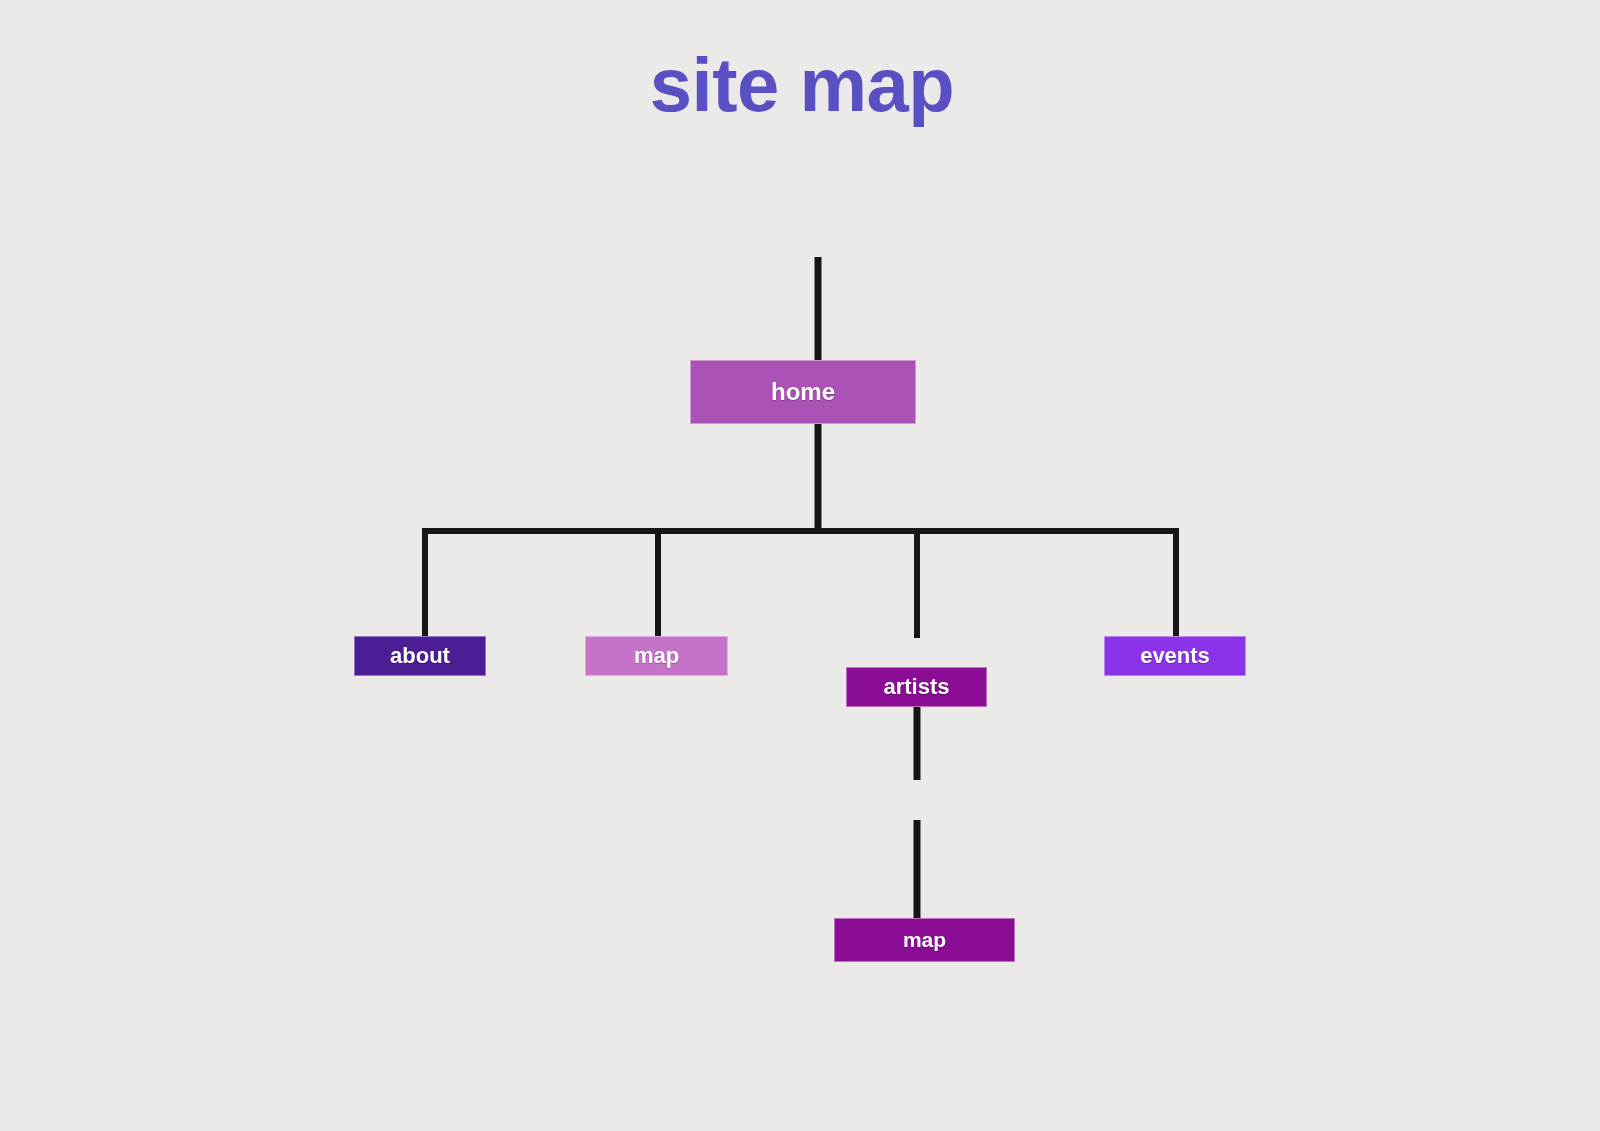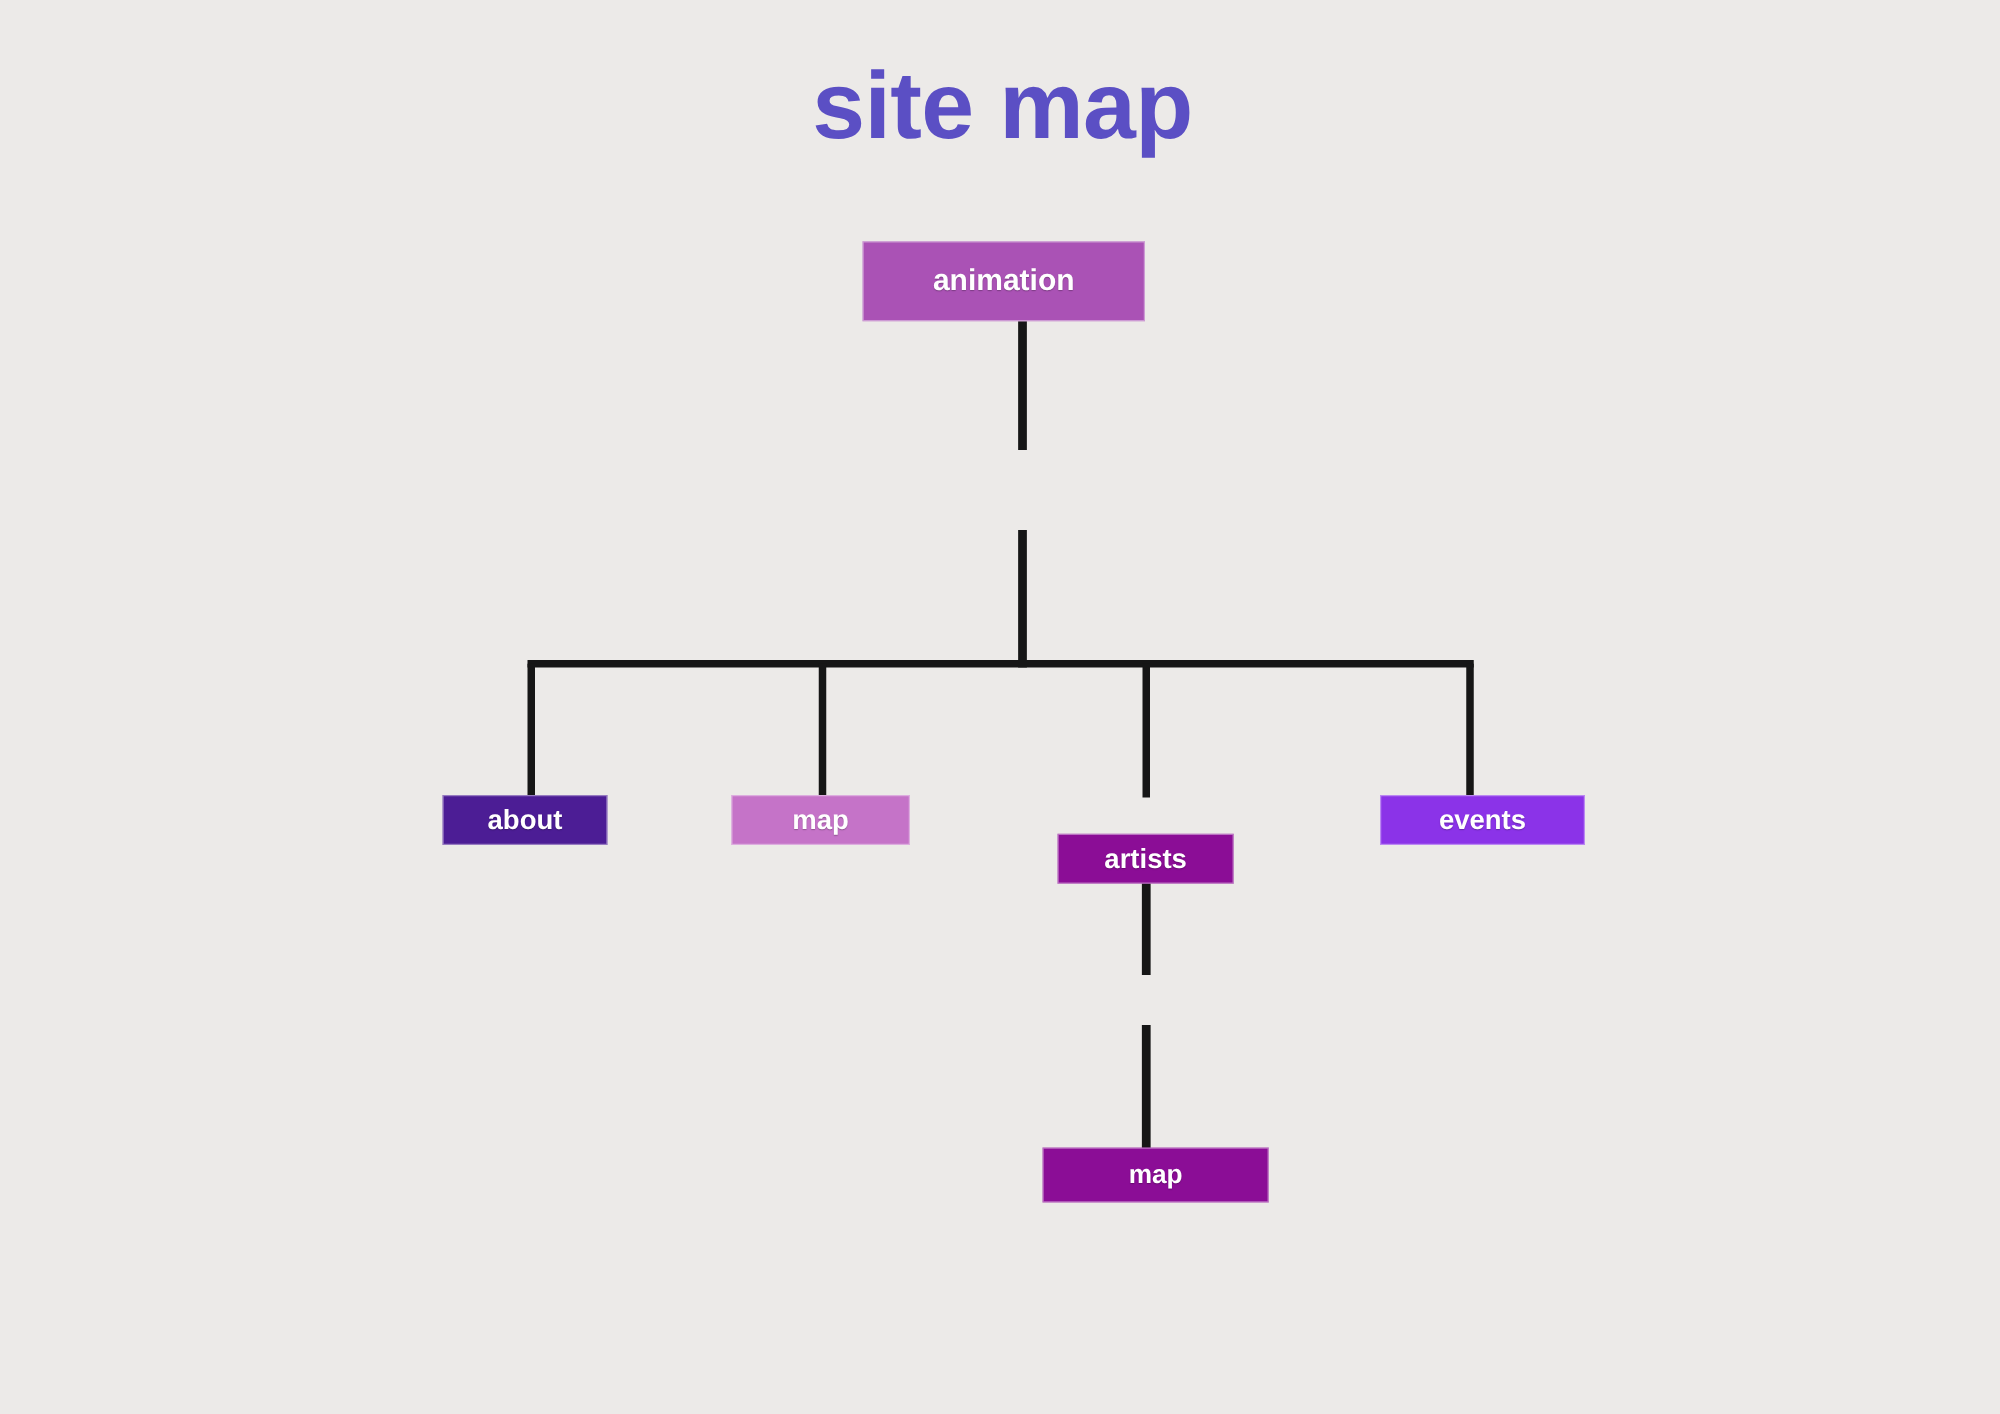--- a/index.html
+++ b/index.html
@@ -84,38 +84,38 @@
 
     <line x1="917" y1="531" x2="917" y2="638" stroke="#161616" stroke-width="6"></line>
 
     <line x1="1176" y1="531" x2="1176" y2="638" stroke="#161616" stroke-width="6"></line>
 
     <line x1="917" y1="676" x2="917" y2="780" stroke="#161616" stroke-width="7"></line>
 
     <line x1="917" y1="820" x2="917" y2="920" stroke="#161616" stroke-width="7"></line>
   </svg>
 
-  <div class="node node-lg" style="left: 690px; top: 193px; width: 226px; height: 64px; background: rgb(170, 82, 181);">
-    <span>animation</span>
+
+  <div class="node node-lg" style="left: 690px; top: 360px; width: 226px; height: 64px; background: rgb(170, 82, 181);">
+    <span>home</span>
   </div>
-
 
   <div class="node node-md" style="left: 354px; top: 636px; width: 132px; height: 40px; background: #4c1d95;">
     <span>about</span>
   </div>
 
   <div class="node node-md" style="left: 585px; top: 636px; width: 143px; height: 40px; background: rgb(197, 115, 200);">
     <span>map</span>
   </div>
 
   <div class="node node-md" style="left: 846px; top: 636px; width: 141px; height: 40px; background: rgb(139, 13, 150); margin-top: 31px;">
     <span>artists</span>
   </div>
 
-  <div class="node node-md" style="left: 1104px; top: 636px; width: 164px; height: 40px; background: rgb(139, 51, 232);">
+  <div class="node node-md" style="left: 1104px; top: 636px; width: 142px; height: 40px; background: rgb(139, 51, 232);">
     <span>events</span>
   </div>
 
 
   <div class="node node-sm" style="left: 834px; top: 918px; width: 181px; height: 44px; background: rgb(139, 13, 150);">
     <span>map</span>
   </div>
 
 </div>
 

